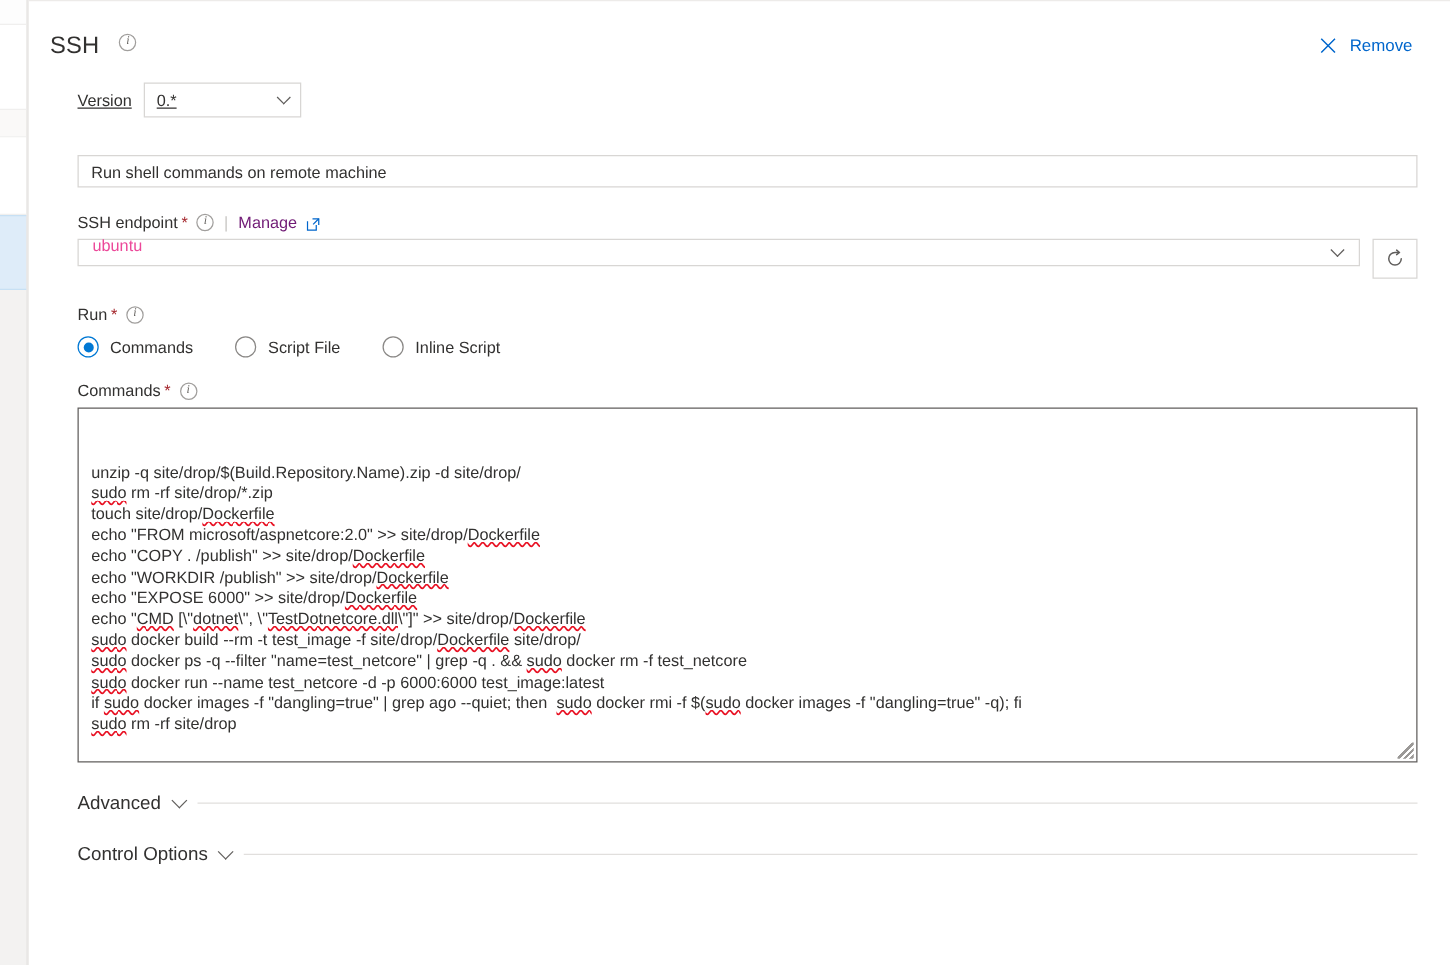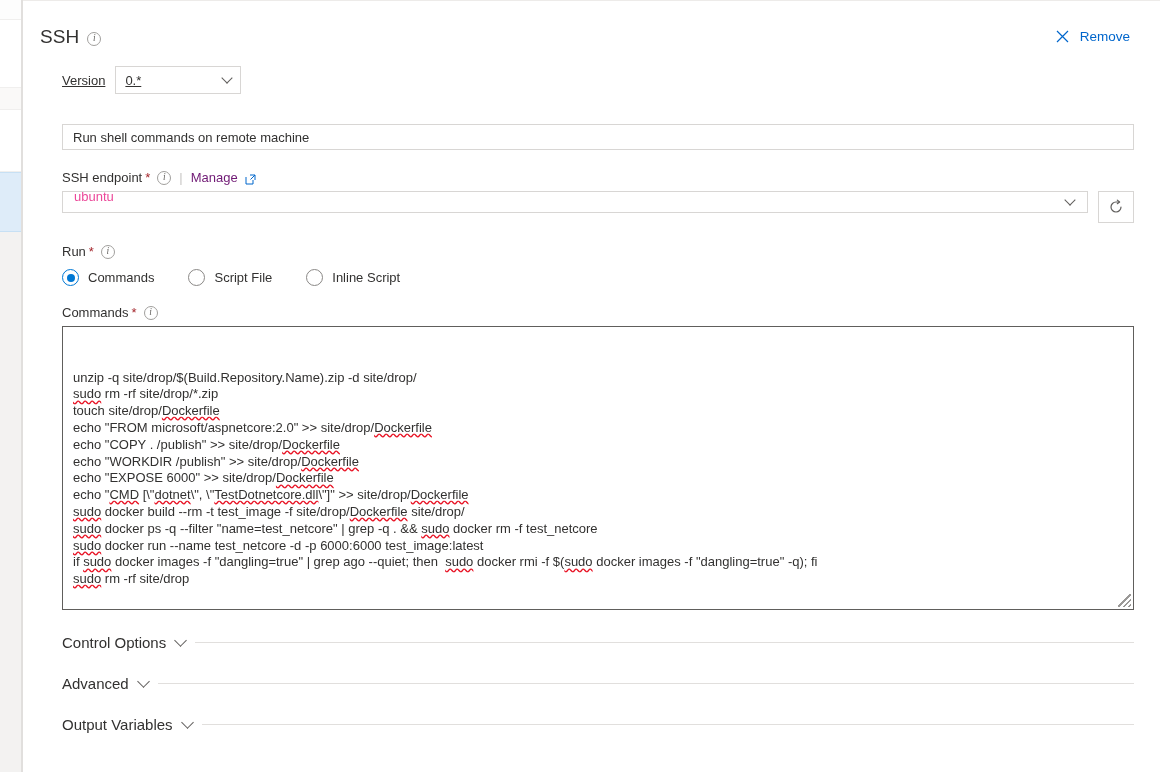--- a/index.html
+++ b/index.html
@@ -38,21 +38,21 @@
     border-top: 1px solid #edebe9;
     padding: 0;
     overflow: hidden;
   }
 
   
   .task-header {
     display: flex; align-items: flex-start; justify-content: space-between;
     padding: 26px 26px 0 17px;
   }
-  .task-title-wrap { display: flex; align-items: flex-end; gap: 8px; }
+  .task-title-wrap { display: flex; align-items: flex-start; gap: 16px; }
   .task-title {
     font-size: 19px; font-weight: 400; color: #323130;
     letter-spacing: .1px; line-height: 1;
   }
   .remove-btn {
     display: flex; align-items: center; gap: 11px;
     color: #0066cc; font-size: 13.5px; cursor: pointer;
     background: none; border: none; padding: 2px 4px;
     font-family: "Liberation Sans", sans-serif;
   }
@@ -285,29 +285,24 @@
         <span class="lbl"><span>Commands</span><span class="req">*</span></span>
         <span class="info-icon">i</span>
       </div>
       <div class="commands-area">
         <div id="commands-content"><div>unzip -q site/drop/$(Build.Repository.Name).zip -d site/drop/</div><div><span class="spellerr">sudo</span> rm -rf site/drop/*.zip</div><div>touch site/drop/<span class="spellerr">Dockerfile</span></div><div>echo "FROM microsoft/aspnetcore:2.0" &gt;&gt; site/drop/<span class="spellerr">Dockerfile</span></div><div>echo "COPY . /publish" &gt;&gt; site/drop/<span class="spellerr">Dockerfile</span></div><div>echo "WORKDIR /publish" &gt;&gt; site/drop/<span class="spellerr">Dockerfile</span></div><div>echo "EXPOSE 6000" &gt;&gt; site/drop/<span class="spellerr">Dockerfile</span></div><div>echo "<span class="spellerr">CMD</span> [\"<span class="spellerr">dotnet</span>\", \"<span class="spellerr">TestDotnetcore.dll</span>\"]" &gt;&gt; site/drop/<span class="spellerr">Dockerfile</span></div><div><span class="spellerr">sudo</span> docker build --rm -t test_image -f site/drop/<span class="spellerr">Dockerfile</span> site/drop/</div><div><span class="spellerr">sudo</span> docker ps -q --filter "name=test_netcore" | grep -q . &amp;&amp; <span class="spellerr">sudo</span> docker rm -f test_netcore</div><div><span class="spellerr">sudo</span> docker run --name test_netcore -d -p 6000:6000 test_image:latest</div><div>if <span class="spellerr">sudo</span> docker images -f "dangling=true" | grep ago --quiet; then  <span class="spellerr">sudo</span> docker rmi -f $(<span class="spellerr">sudo</span> docker images -f "dangling=true" -q); fi</div><div><span class="spellerr">sudo</span> rm -rf site/drop</div></div>
         <span class="resize-grip"></span>
       </div>
     </div>
 
     <div class="section-row">
+      <span class="section-title">Advanced</span>
+      <span class="chev-down"></span>
+      <span class="section-line"></span>
+    </div>
+    <div class="section-row">
       <span class="section-title">Control Options</span>
       <span class="chev-down"></span>
       <span class="section-line"></span>
     </div>
-    <div class="section-row">
-      <span class="section-title">Advanced</span>
-      <span class="chev-down"></span>
-      <span class="section-line"></span>
-    </div>
-    <div class="section-row">
-      <span class="section-title">Output Variables</span>
-      <span class="chev-down"></span>
-      <span class="section-line"></span>
-    </div>
 
   </div>
 </div>
 
 </body></html>

